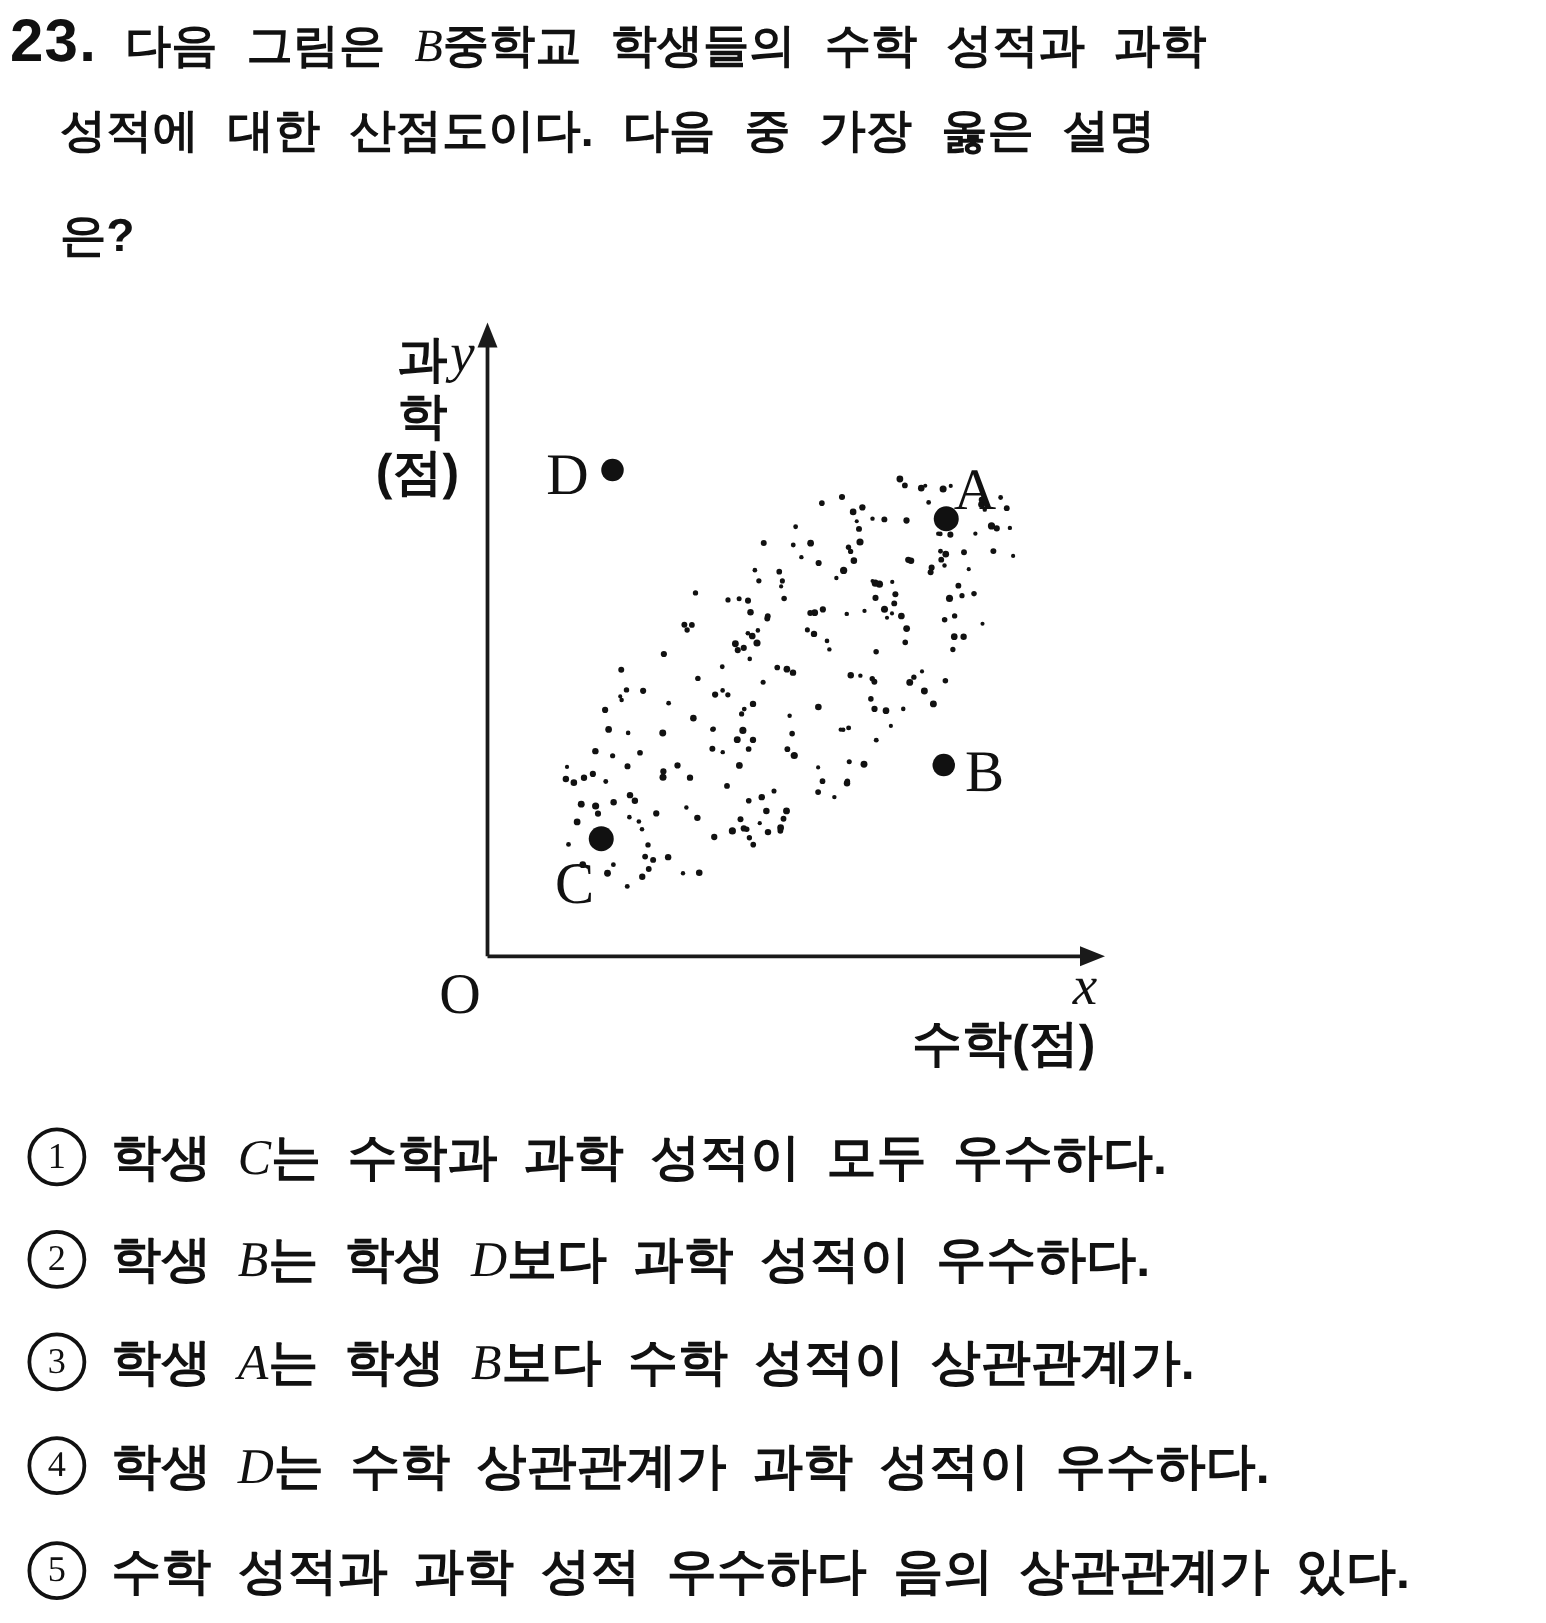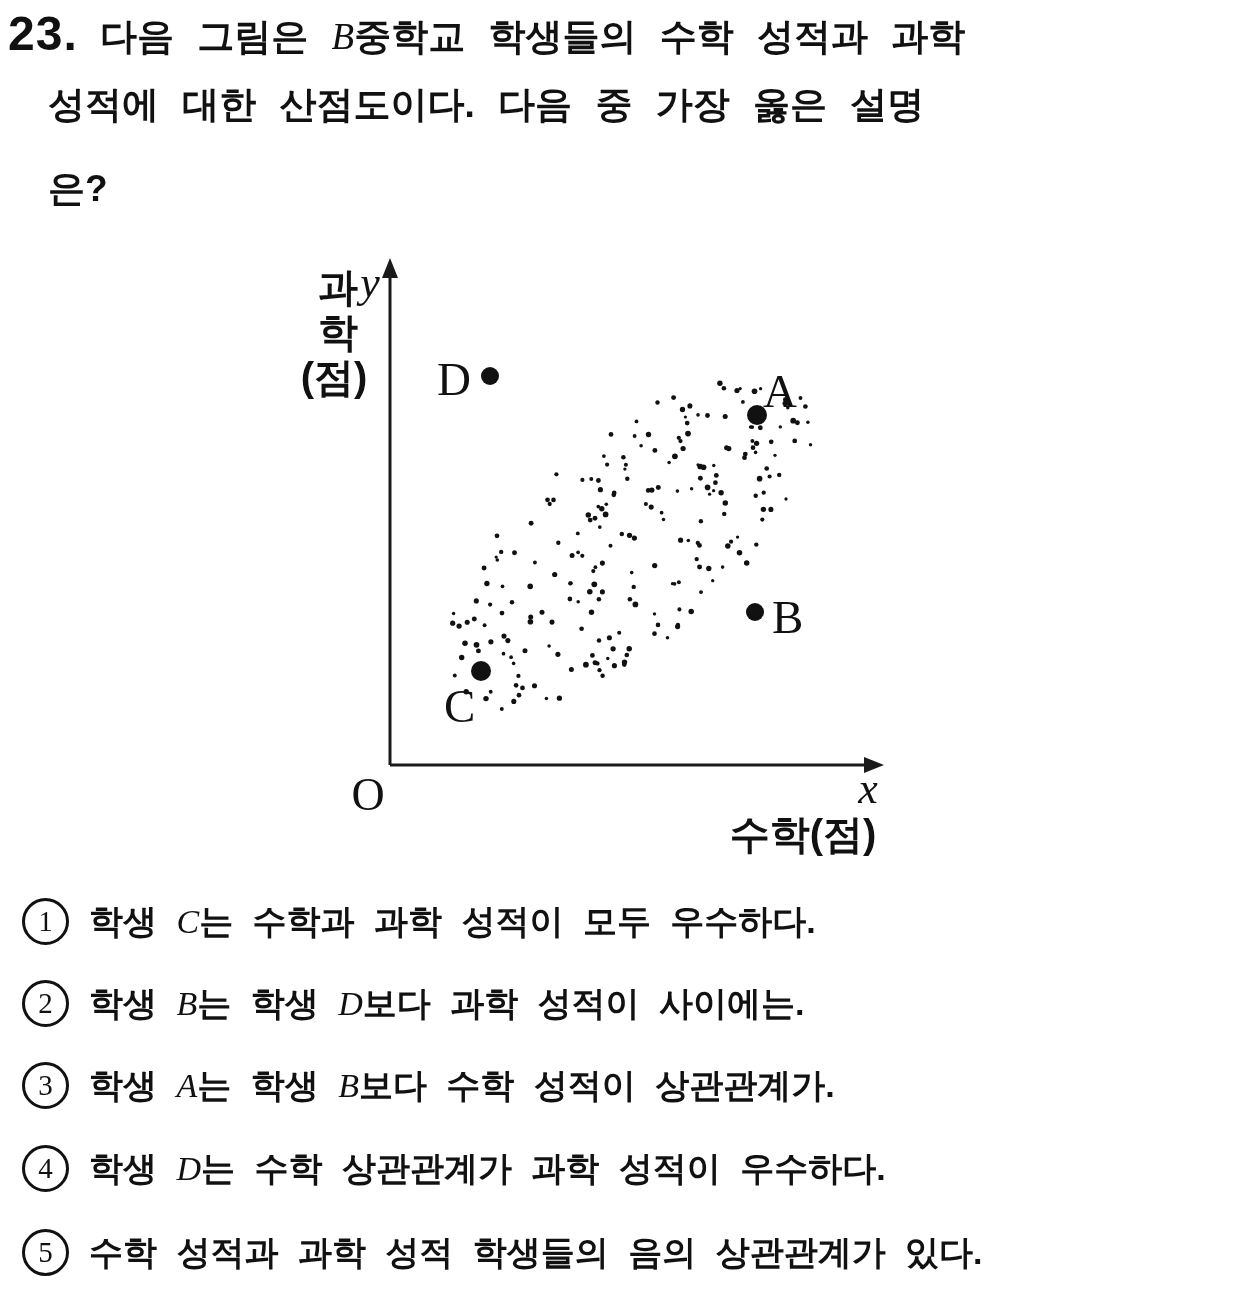--- a/index.html
+++ b/index.html
@@ -61,21 +61,21 @@
   .circle-num{
     flex:0 0 auto;
     width:41px;height:41px;
     border:3px solid #111;border-radius:50%;
     display:flex;align-items:center;justify-content:center;
     font-family:"Liberation Serif","DejaVu Serif",serif;
     font-size:29px;font-weight:400;line-height:1;
     margin-right:20px;
   }
   .opt-text{
-    font-size:34px;font-weight:700;
+    font-size:40px;font-weight:700;
     word-spacing:10px;
   }
 </style>
 </head>
 <body>
 
 <div class="page">
 
   <div>
     <span class="q-number">23.</span>
@@ -348,29 +348,29 @@
       </g>
   </svg>
 
   <div>
     <div class="option opt-1">
       <span class="circle-num">1</span>
       <span class="opt-text"><span>학생 </span><span class="math">C</span><span>는 수학과 과학 성적이 모두 우수하다.</span></span>
     </div>
     <div class="option opt-2">
       <span class="circle-num">2</span>
-      <span class="opt-text"><span>학생 </span><span class="math">B</span><span>는 학생 </span><span class="math">D</span><span>보다 과학 성적이 사이에는.</span></span>
+      <span class="opt-text"><span>학생 </span><span class="math">B</span><span>는 학생 </span><span class="math">D</span><span>보다 과학 성적이 우수하다.</span></span>
     </div>
     <div class="option opt-3">
       <span class="circle-num">3</span>
       <span class="opt-text"><span>학생 </span><span class="math">A</span><span>는 학생 </span><span class="math">B</span><span>보다 수학 성적이 상관관계가.</span></span>
     </div>
     <div class="option opt-4">
       <span class="circle-num">4</span>
       <span class="opt-text"><span>학생 </span><span class="math">D</span><span>는 수학 상관관계가 과학 성적이 우수하다.</span></span>
     </div>
     <div class="option opt-5">
       <span class="circle-num">5</span>
-      <span class="opt-text"><span>수학 성적과 과학 성적 학생들의 음의 상관관계가 있다.</span></span>
+      <span class="opt-text"><span>수학 성적과 과학 성적 우수하다 음의 상관관계가 있다.</span></span>
     </div>
   </div>
 
 </div>
 
 </body></html>

